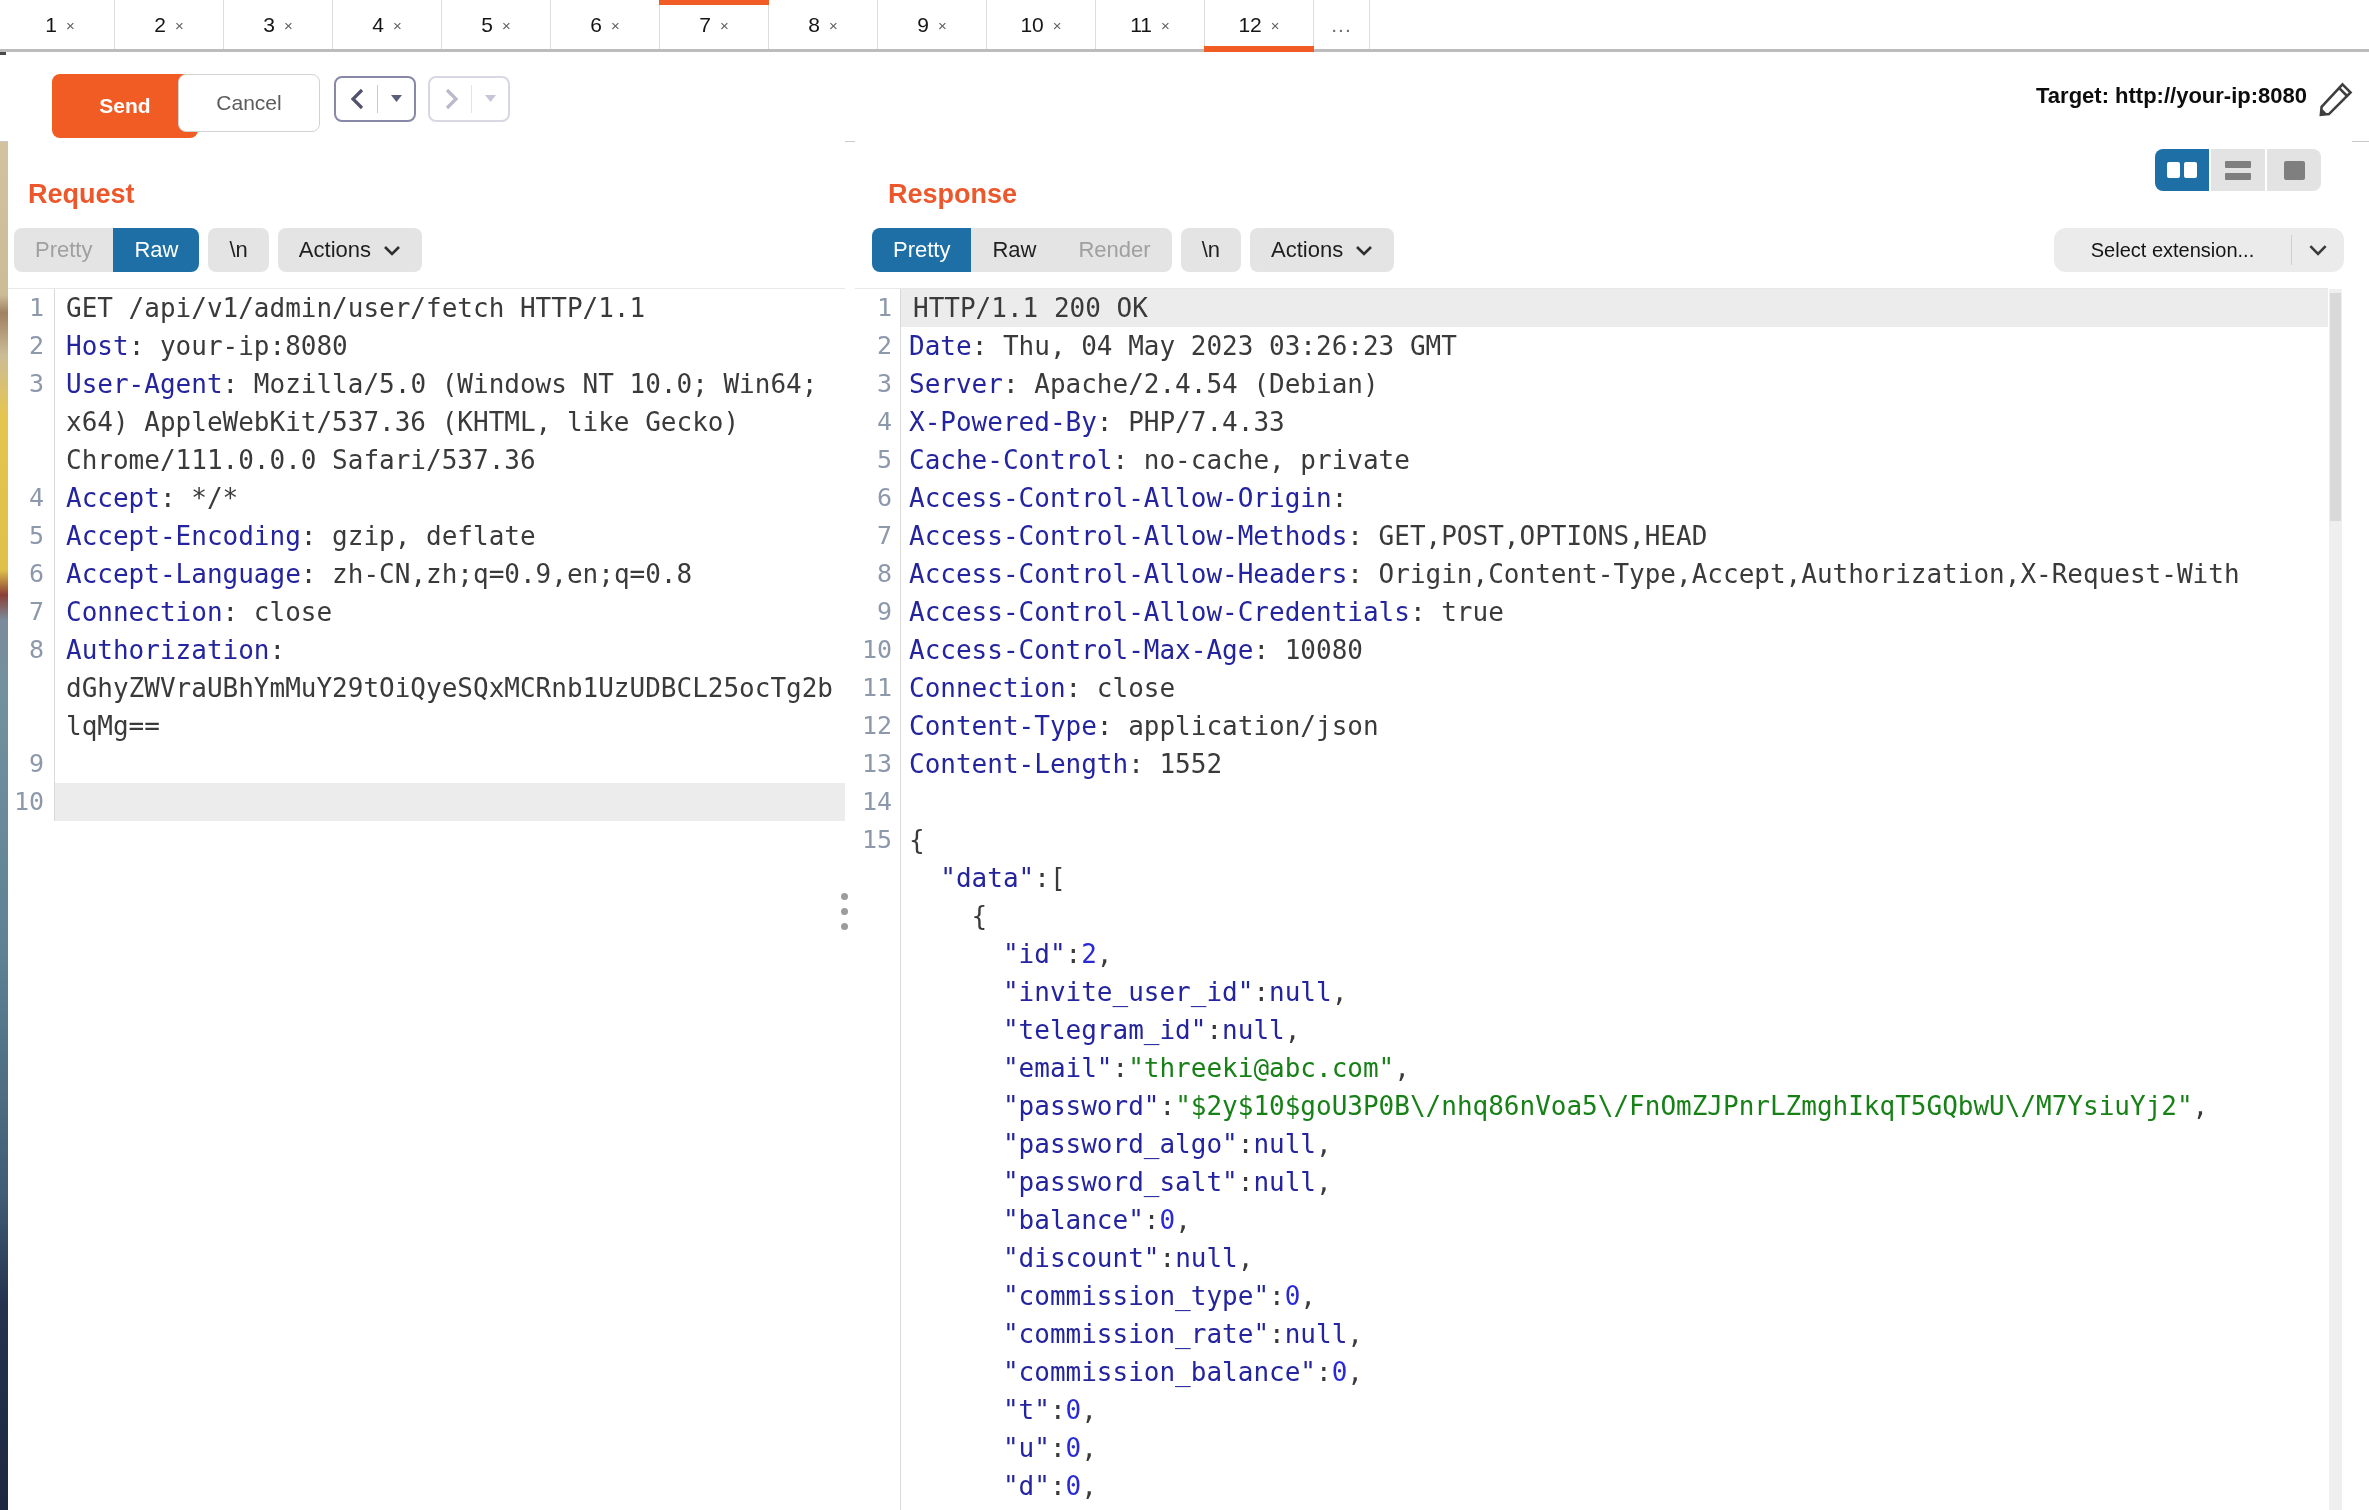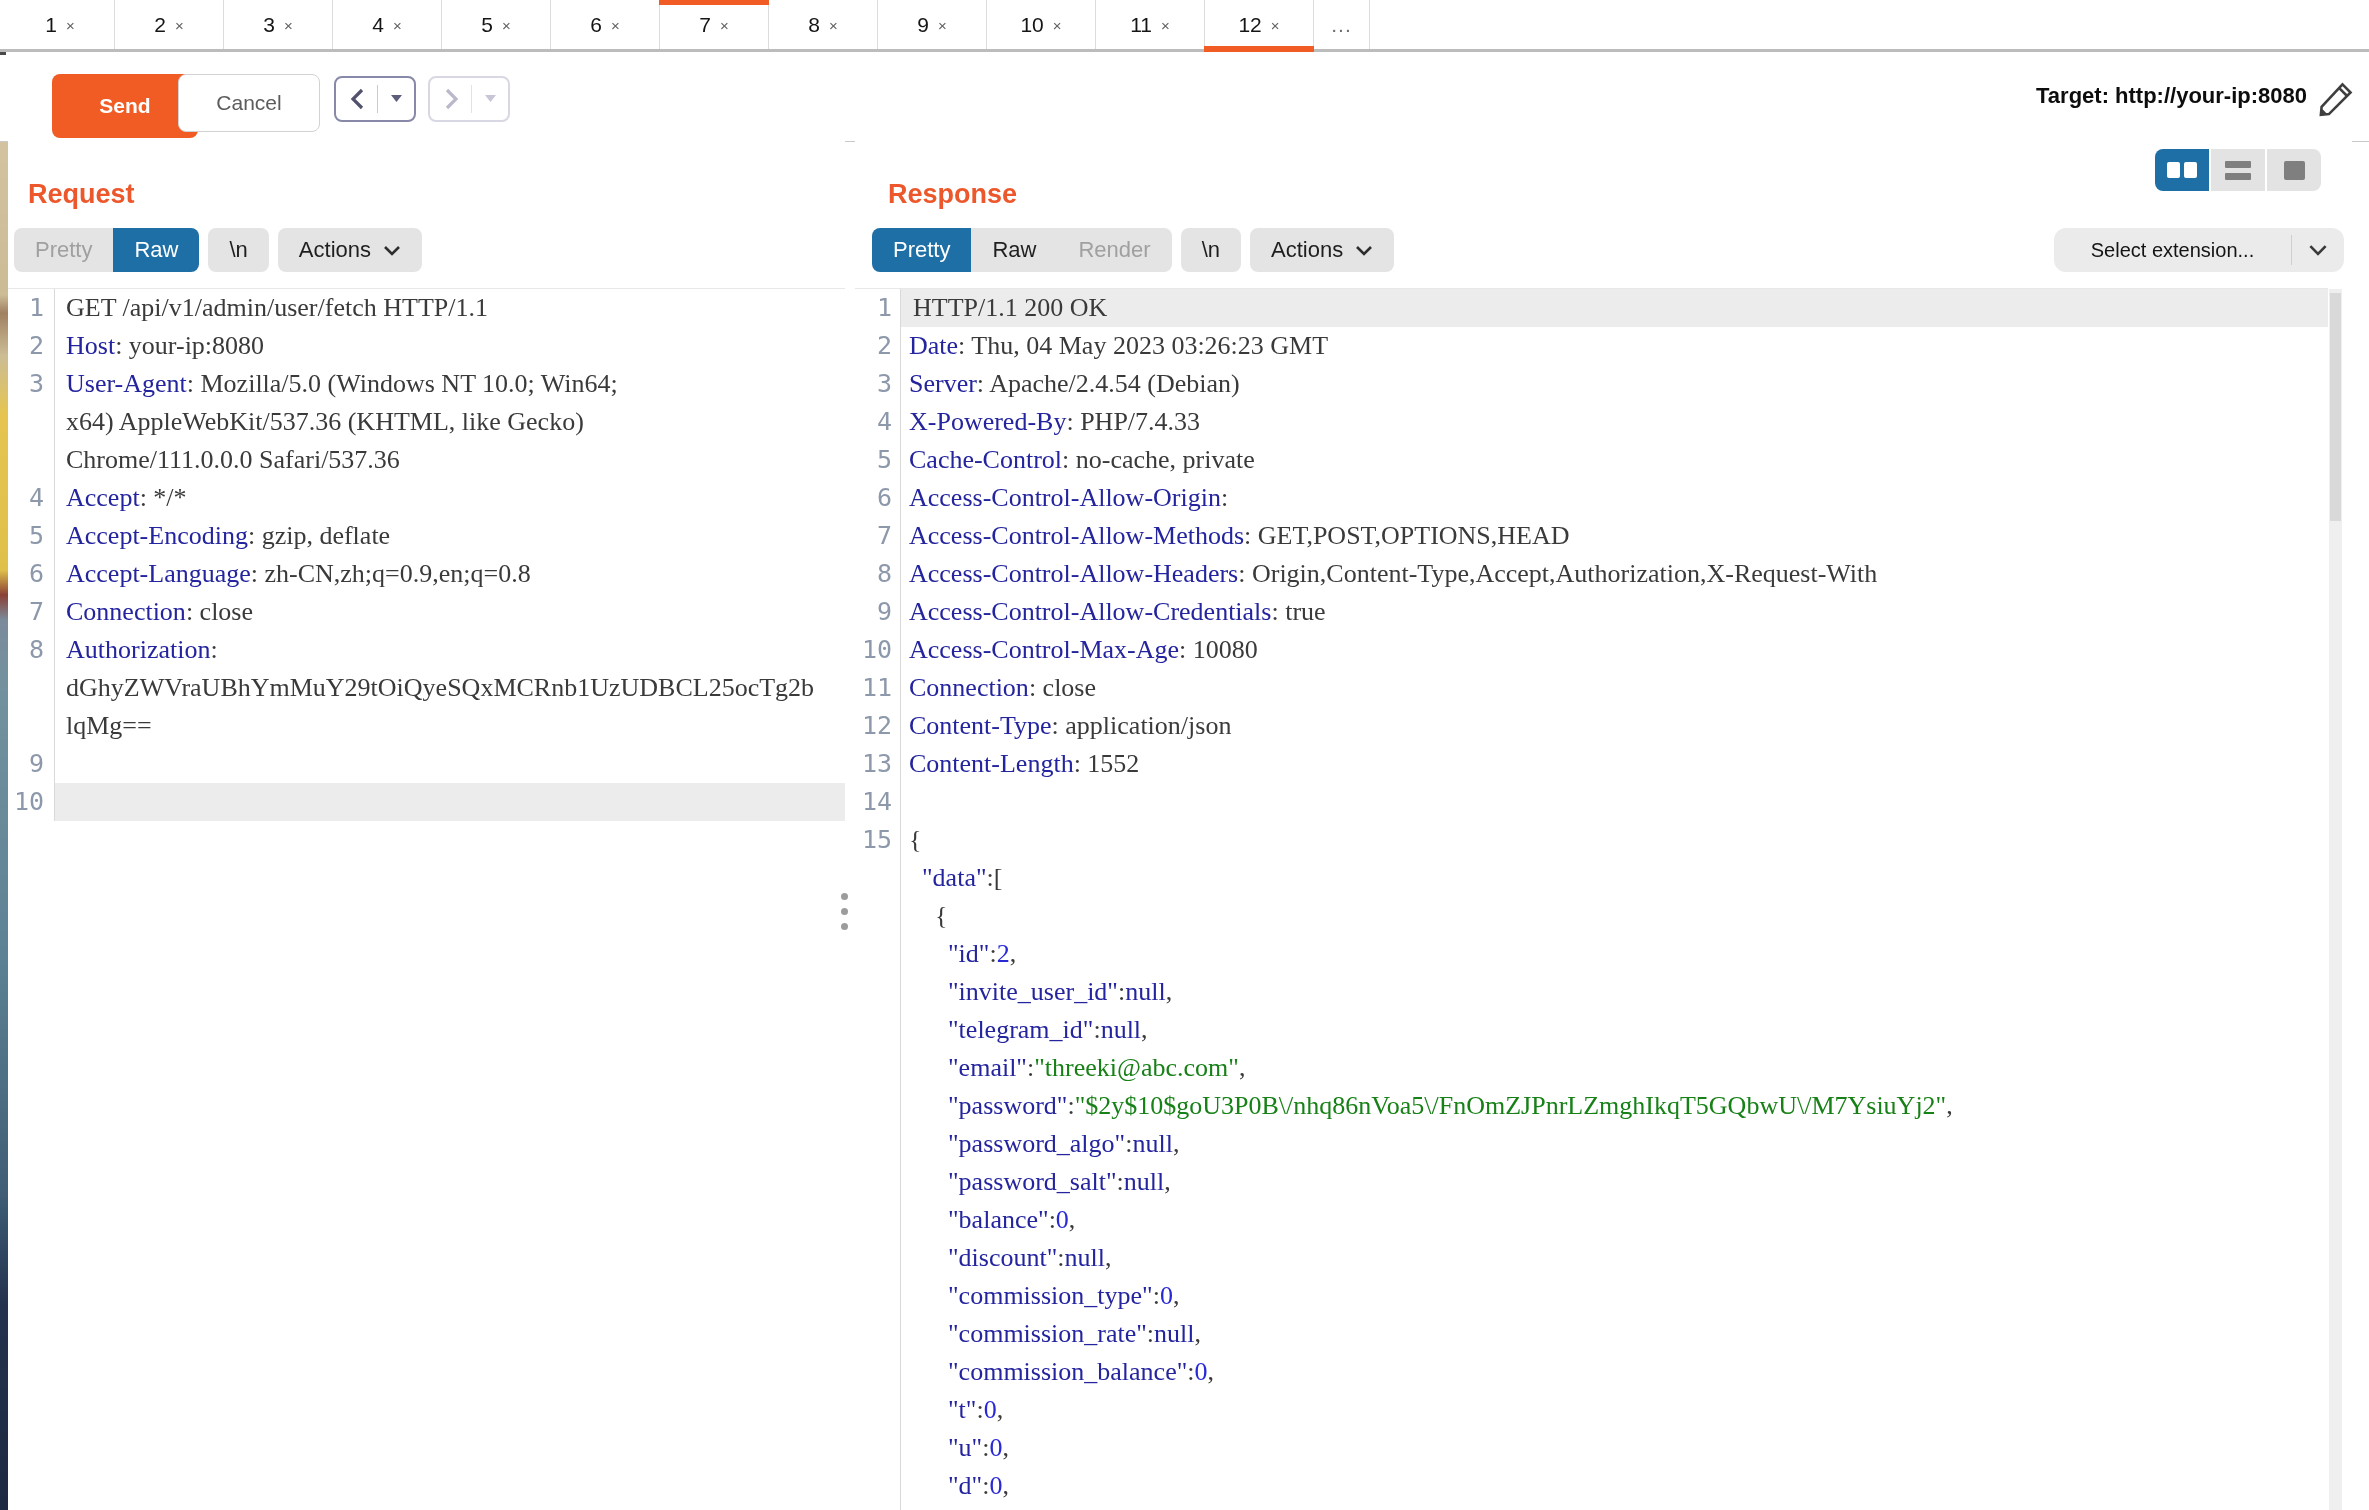--- a/index.html
+++ b/index.html
@@ -83,21 +83,21 @@
 
   
   .editor{position:absolute;top:147px;left:0;right:0;bottom:0;border-top:1px solid #e8e8e8;
           overflow:hidden;cursor:text;}
   .pane-resp .editor{right:24px;}
   .code-row{display:flex;height:38px;line-height:38px;
             font-family:"DejaVu Sans Mono","Liberation Mono",monospace;font-size:26px;}
   .gut{flex:0 0 36px;text-align:right;padding-right:10px;color:#8d99ab;font-size:25px;
        border-right:1px solid #d9d9d9;}
   .pane-resp .gut{flex-basis:37px;padding-right:8px;}
-  .txt{flex:1;white-space:pre;padding-left:11px;color:#3a3a3a;overflow:hidden;font-family:Liberation Serif, serif;}
+  .txt{flex:1;white-space:pre;padding-left:11px;color:#3a3a3a;overflow:hidden;}
   .pane-resp .txt{padding-left:8px;}
   .row-hl .txt{background:#ececec;padding-left:12px;}
   .c-h,.c-k,.c-u{color:#24249e;}
   .c-s{color:#178017;}
   .c-n{color:#2929d6;}
 
   
   .scrollbar{position:absolute;right:10px;top:148px;width:13px;bottom:0;background:#efefef;}
   .scroll-thumb{position:absolute;left:1px;right:1px;top:4px;height:228px;background:#d9d9d9;}
 

